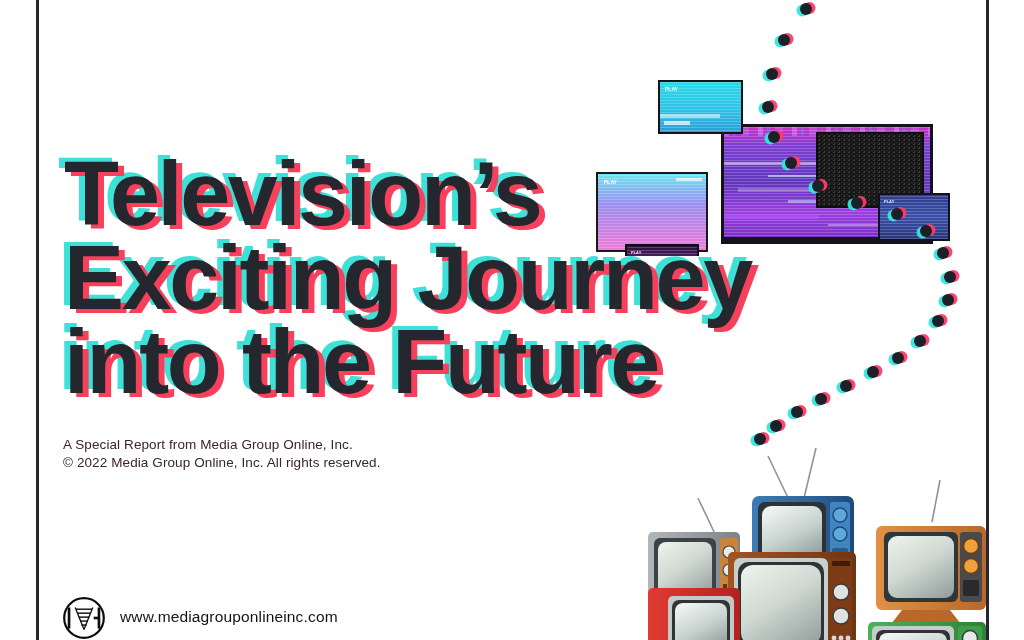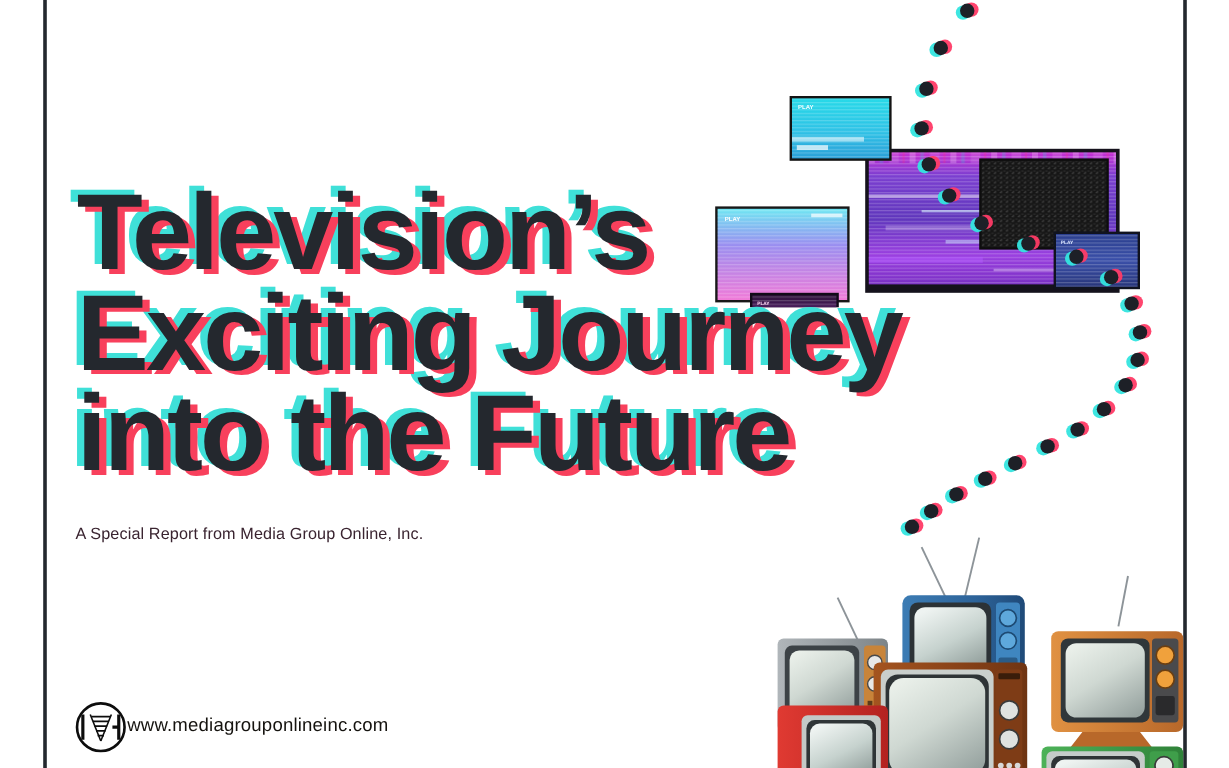--- a/index.html
+++ b/index.html
@@ -61,22 +61,23 @@
     font-size:13.5px;
     line-height:1.36;
     color:#3a2430;
     letter-spacing:.1px;
   }
   #byline div { white-space:nowrap; }
 
   
   #footer {
     position:absolute;
-    left:62px; bottom:12px;
+    left:62px; bottom:0px;
     display:flex; align-items:center;
+    gap:14px;
     justify-content:space-between;
   }
   #mg-logo { width:44px; height:44px; flex:none; }
   #site-url {
     font-size:15.5px;
     color:#15130f;
     letter-spacing:.15px;
     white-space:nowrap;
     padding-bottom:2px;
   }
@@ -290,20 +291,21 @@
     </div>
     <div class="hl-line">
       <span class="lay cy">into the Future</span>
       <span class="lay pk">into the Future</span>
       <span class="lay fg">into the Future</span>
     </div>
   </div>
 
   <div id="byline">
     <div>A Special Report from Media Group Online, Inc.</div>
+    <div>© 2022 Media Group Online, Inc. All rights reserved.</div>
   </div>
 
   <div id="retro">
     <svg width="384" height="200" viewBox="0 0 384 200">
       <defs>
         <linearGradient id="crt" x1=".2" y1="0" x2=".85" y2="1">
           <stop offset="0" stop-color="#e9efe9"></stop>
           <stop offset=".45" stop-color="#cfd8d2"></stop>
           <stop offset="1" stop-color="#97a3a0"></stop>
         </linearGradient>

